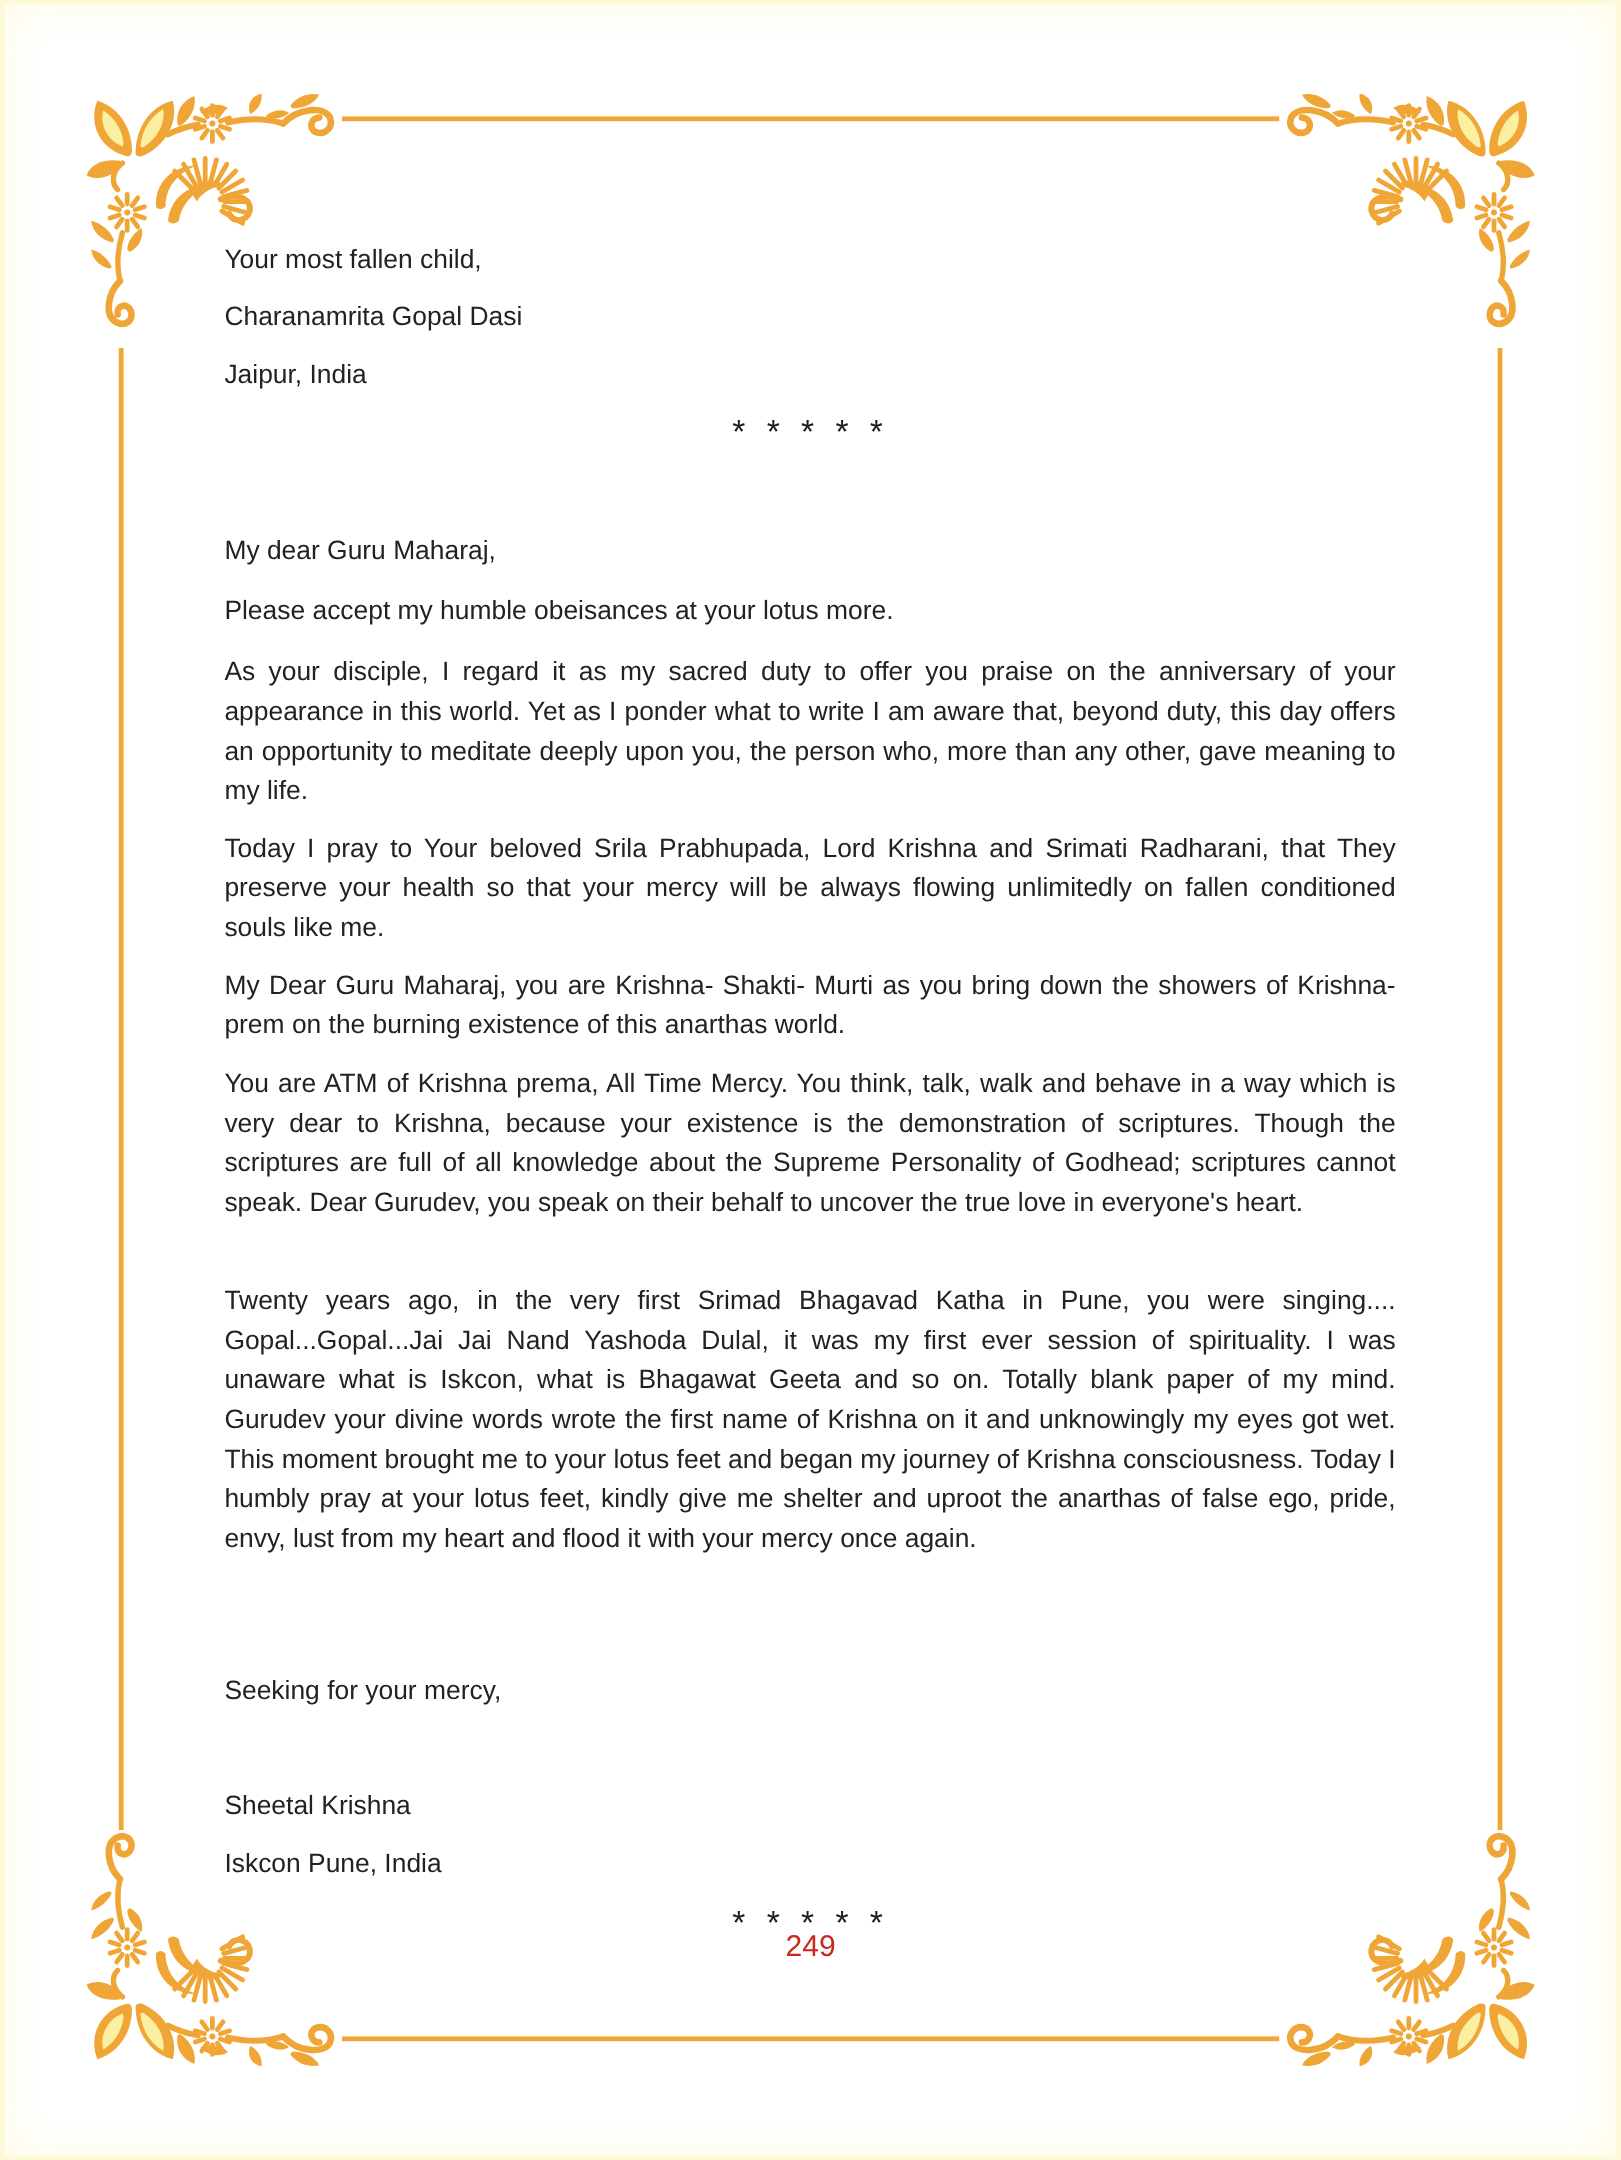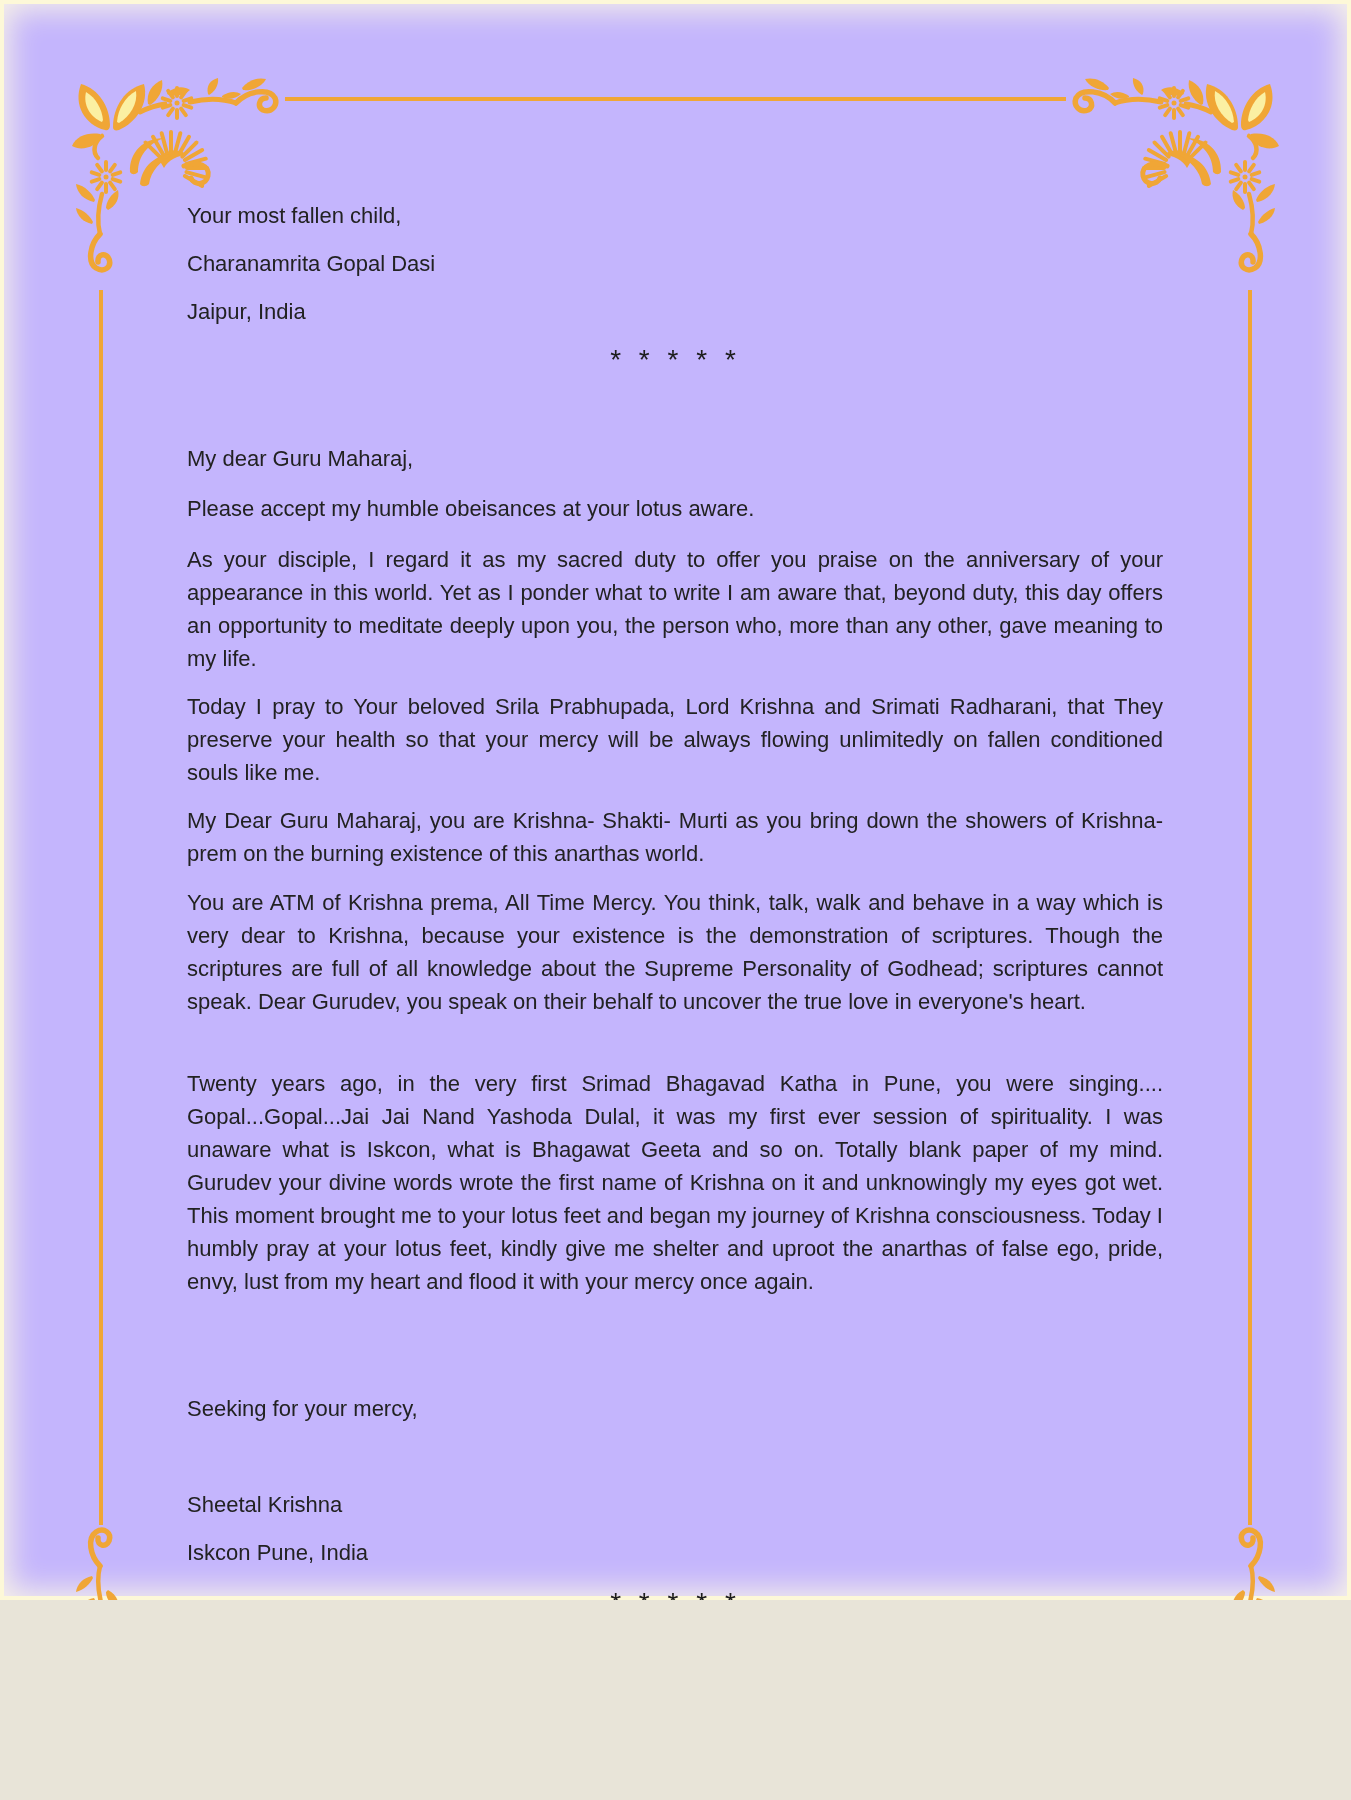--- a/index.html
+++ b/index.html
@@ -1,20 +1,20 @@
 <!DOCTYPE html>
 <html><head>
 <meta charset="utf-8">
 <style>
   html,body{margin:0;padding:0;background:#e8e4d8;}
   .page{
     position:relative;
-    width:1351px;height:1600px;
+    width:1351px;height:1800px;
     margin:0 auto;
-    background:#c4b5fd;
+    background:#ffffff;
     font-family:"Liberation Sans", sans-serif;
     color:#222;
     overflow:hidden;
   }
   .page::before{
     content:"";position:absolute;inset:0;pointer-events:none;
     box-shadow: inset 0 0 0 4px #fdf8d8, inset 0 0 30px 10px rgba(255,252,228,.85);
   }
   .frame-line{position:absolute;background:#F0A636;}
   .line-top   {left:285px;top:97px;width:781px;height:4px;}
@@ -125,21 +125,21 @@
       <use href="#orn"></use>
     </svg>
 
   <div class="txt" style="top:199px">Your most fallen child,</div>
   <div class="txt" style="top:247px">Charanamrita Gopal Dasi</div>
   <div class="txt" style="top:295px">Jaipur, India</div>
 
   <div class="sep" style="top:340px"><span>* * * * *</span></div>
 
   <div class="txt" style="top:442px">My dear Guru Maharaj,</div>
-  <div class="txt" style="top:492px">Please accept my humble obeisances at your lotus aware.</div>
+  <div class="txt" style="top:492px">Please accept my humble obeisances at your lotus more.</div>
 
   <div class="para" style="top:543px">As your disciple, I regard it as my sacred duty to offer you praise on the anniversary of your appearance in this world. Yet as I ponder what to write I am aware that, beyond duty, this day offers an opportunity to meditate deeply upon you, the person who, more than any other, gave meaning to my life.</div>
   <div class="para" style="top:690px">Today I pray to Your beloved Srila Prabhupada, Lord Krishna and Srimati Radharani, that They preserve your health so that your mercy will be always flowing unlimitedly on fallen conditioned souls like me.</div>
   <div class="para" style="top:804px">My Dear Guru Maharaj, you are Krishna- Shakti- Murti as you bring down the showers of Krishna-prem on the burning existence of this anarthas world.</div>
   <div class="para" style="top:886px">You are ATM of Krishna prema, All Time Mercy. You think, talk, walk and behave in a way which is very dear to Krishna, because your existence is the demonstration of scriptures. Though the scriptures are full of all knowledge about the Supreme Personality of Godhead; scriptures cannot speak. Dear Gurudev, you speak on their behalf to uncover the true love in everyone's heart.</div>
   <div class="para" style="top:1067px">Twenty years ago, in the very first Srimad Bhagavad Katha in Pune, you were singing.... Gopal...Gopal...Jai Jai Nand Yashoda Dulal, it was my first ever session of spirituality. I was unaware what is Iskcon, what is Bhagawat Geeta and so on. Totally blank paper of my mind. Gurudev your divine words wrote the first name of Krishna on it and unknowingly my eyes got wet. This moment brought me to your lotus feet and began my journey of Krishna consciousness. Today I humbly pray at your lotus feet, kindly give me shelter and uproot the anarthas of false ego, pride, envy, lust from my heart and flood it with your mercy once again.</div>
 
   <div class="txt" style="top:1392px">Seeking for your mercy,</div>
   <div class="txt" style="top:1488px">Sheetal Krishna</div>
   <div class="txt" style="top:1536px">Iskcon Pune, India</div>

